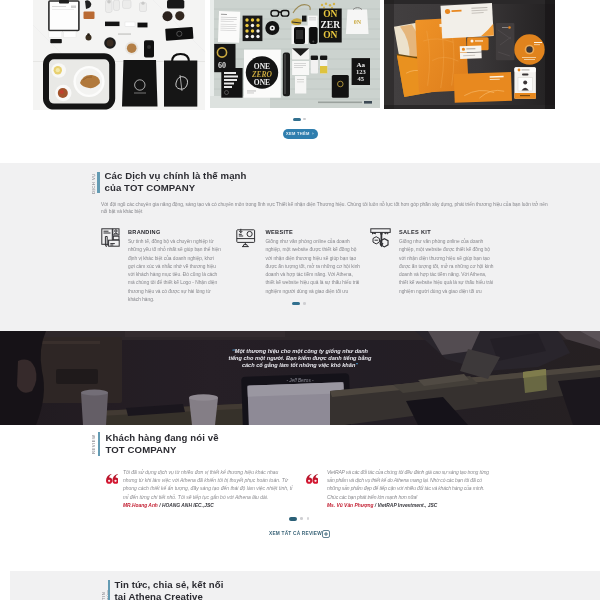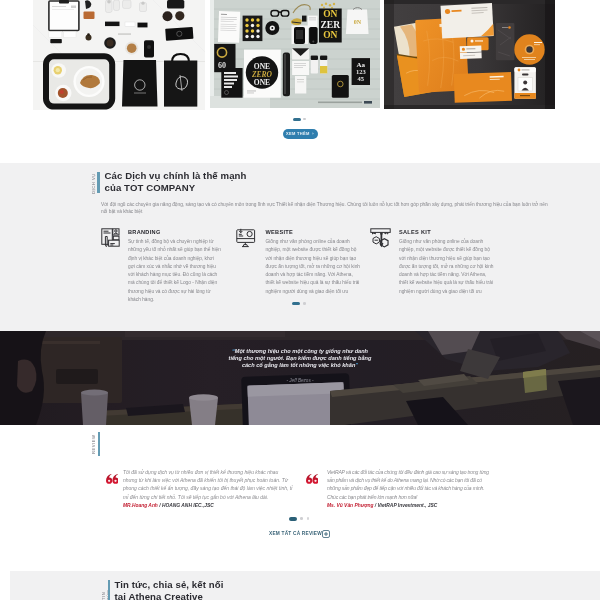--- a/index.html
+++ b/index.html
@@ -482,20 +482,21 @@
 
   <div class="abs" style="left:150px;top:46.5px;width:300px;text-align:center;color:#8e8e98;font-size:4.6px;font-style:italic;">- Jeff Bezos -</div>
 </div>
 
 <div class="abs" style="left:0;top:425px;width:600px;height:146px;background:#ffffff;">
 
   <div class="vlabel" style="left:90.5px;top:9px;height:20px;">REVIEW</div>
 
   <div class="bar" style="left:97.6px;top:7px;height:24px;"></div>
 
+  <h2 class="abs" style="left:105.5px;top:7px;">Khách hàng đang nói về<br>TOT COMPANY</h2>
 
   <div>
 
     <svg class="abs" style="left:105.5px;top:49px;" width="12" height="10" viewBox="0 0 12 10">
         <defs>
           <linearGradient id="qg" x1="0" y1="0" x2="0" y2="1">
       <stop offset="0" stop-color="#a81325"></stop>
             <stop offset="1" stop-color="#dc1733"></stop>
           </linearGradient>
         </defs>

